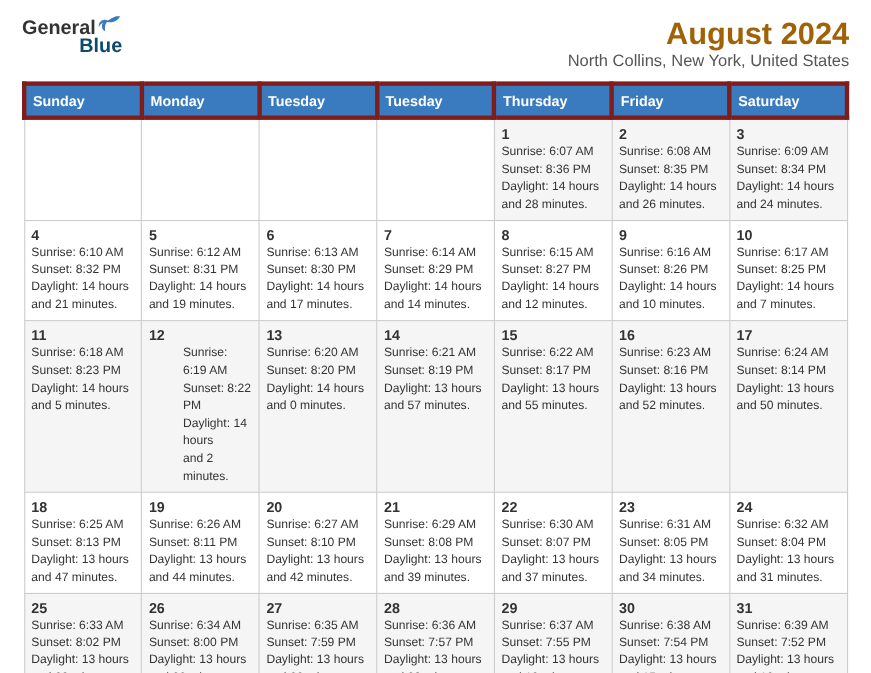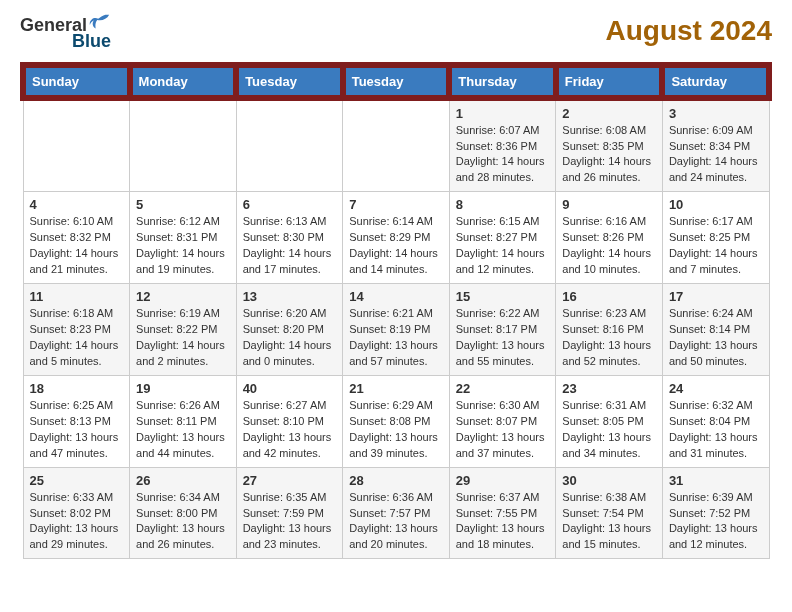--- a/index.html
+++ b/index.html
@@ -48,21 +48,21 @@
       width: 100%;
       border-collapse: collapse;
       table-layout: fixed;
     }
     thead tr th {
       background-color: #3a7bbf;
       color: #fff;
       font-size: 13px;
       font-weight: bold;
       padding: 6px 6px;
-      border: 6px solid #7f1d1d;
+      border: 4px solid #7f1d1d;
       text-align: left;
     }
     tbody tr td {
       border: 1px solid #ccc;
       vertical-align: top;
       padding: 5px 6px;
       font-size: 11px;
       color: #333;
       height: 80px;
       background: #fff;
@@ -98,20 +98,21 @@
         <svg width="22" height="22" viewBox="0 0 24 24" style="margin-top:-4px;">
           <path d="M22 2C20 6 16 8 12 8c-1 0-2-.1-3-.3C7.5 9.5 7 11.5 7 14c0 1 .1 2 .3 3C5.5 16 4 14 4 12c0-1.5.5-3 1.5-4C3 9.5 1.5 11 1 13c-.5-2 0-4.5 2-6 1-1 2.5-1.5 4-1.5 1 0 2 .2 3 .7C12 5 15 3 18 2h4z" fill="#3a7bbf"></path>
         </svg>
       </div>
       <div style="margin-top:-4px;">
         <span class="logo-text logo-blue">Blue</span>
       </div>
     </div>
     <div class="title-block">
       <div class="main-title">August 2024</div>
+      <div class="subtitle">North Collins, New York, United States</div>
     </div>
   </div>
 
   <table>
     <thead>
       <tr id="header-row">
       <th>Sunday</th>
           <th>Monday</th>
           <th>Tuesday</th>
           <th>Tuesday</th>
@@ -202,21 +203,21 @@
         <tr>
           <td>
             <span class="day-num">11</span>
             <div class="day-info" style="white-space: pre-line;">Sunrise: 6:18 AM
 Sunset: 8:23 PM
 Daylight: 14 hours
 and 5 minutes.</div>
           </td>
           <td>
             <span class="day-num">12</span>
-            <div class="day-info" style="white-space: pre-line;">Sunrise: 6:19 AM
+            <div class="day-info" style="white-space: pre-line; margin-left: 31px;">Sunrise: 6:19 AM
 Sunset: 8:22 PM
 Daylight: 14 hours
 and 2 minutes.</div>
           </td>
           <td>
             <span class="day-num">13</span>
             <div class="day-info" style="white-space: pre-line;">Sunrise: 6:20 AM
 Sunset: 8:20 PM
 Daylight: 14 hours
 and 0 minutes.</div>
@@ -259,21 +260,21 @@
 and 47 minutes.</div>
           </td>
           <td>
             <span class="day-num">19</span>
             <div class="day-info" style="white-space: pre-line;">Sunrise: 6:26 AM
 Sunset: 8:11 PM
 Daylight: 13 hours
 and 44 minutes.</div>
           </td>
           <td>
-            <span class="day-num">40</span>
+            <span class="day-num">20</span>
             <div class="day-info" style="white-space: pre-line;">Sunrise: 6:27 AM
 Sunset: 8:10 PM
 Daylight: 13 hours
 and 42 minutes.</div>
           </td>
           <td>
             <span class="day-num">21</span>
             <div class="day-info" style="white-space: pre-line;">Sunrise: 6:29 AM
 Sunset: 8:08 PM
 Daylight: 13 hours

